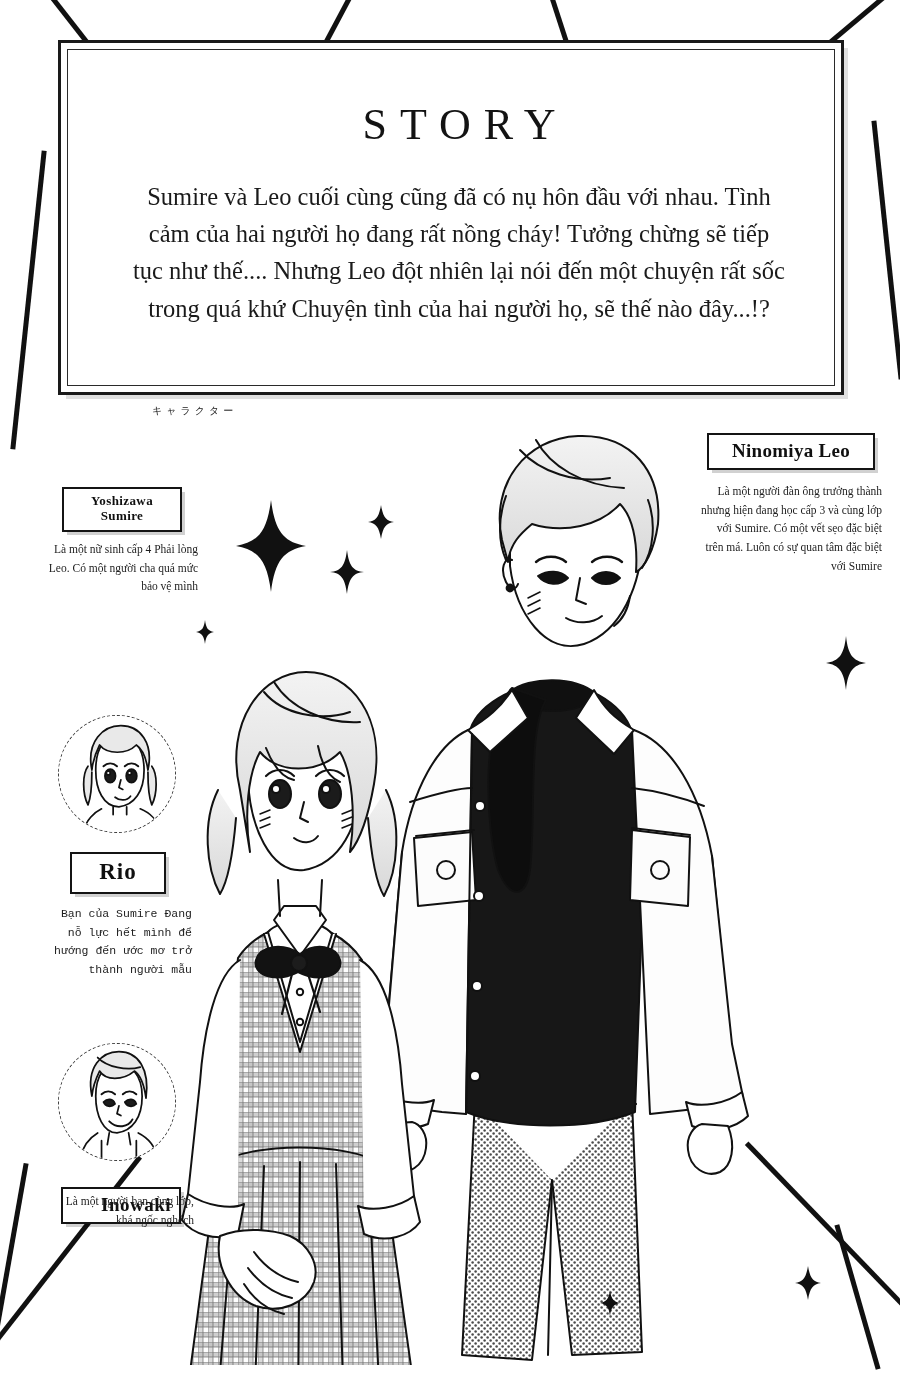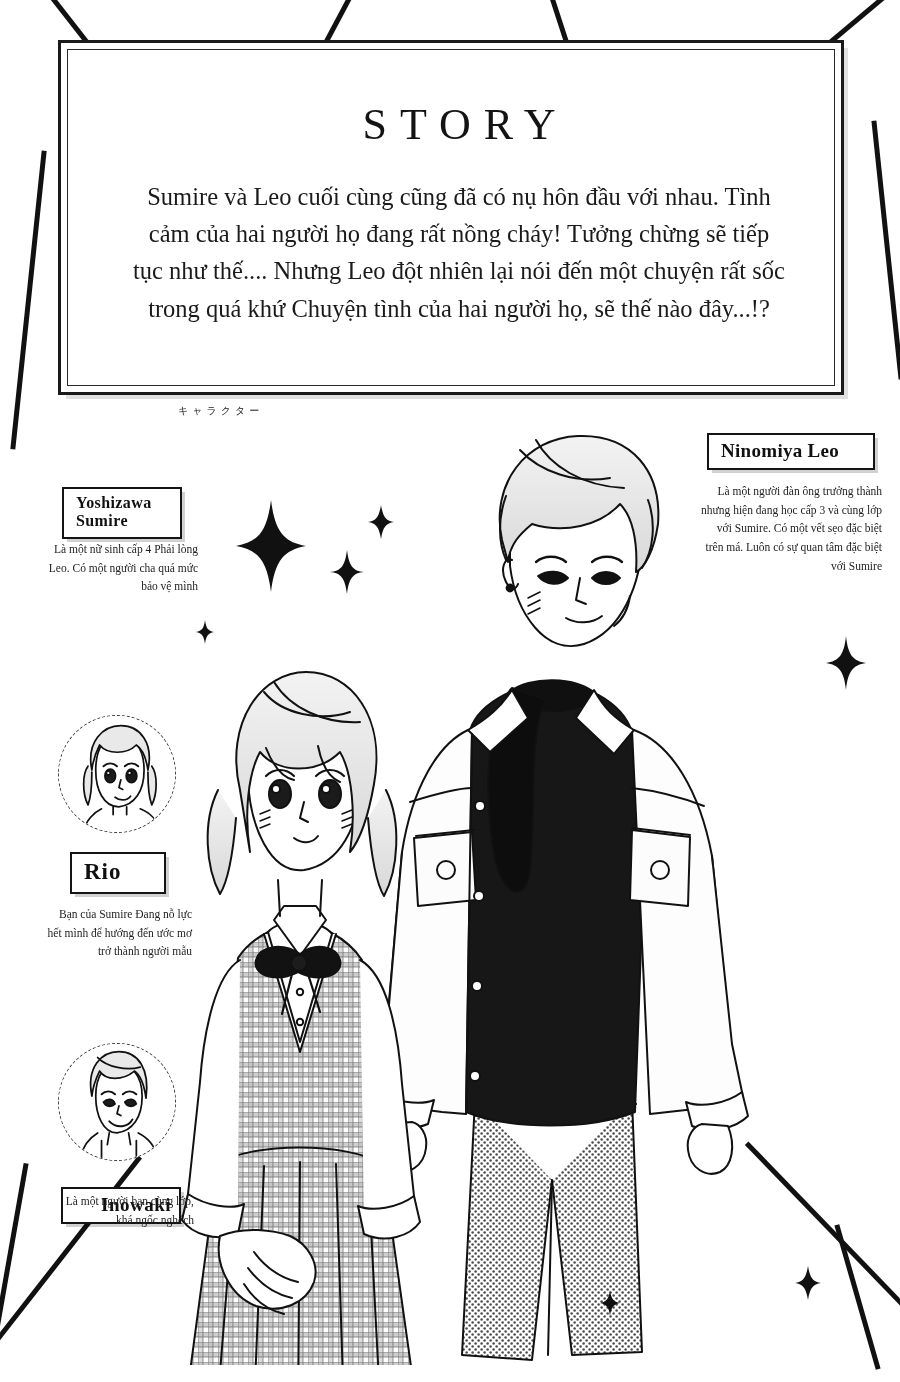--- a/index.html
+++ b/index.html
@@ -74,68 +74,69 @@
     position: absolute;
     left: 62px;
     top: 404px;
     width: 360px;
     text-align: left;
   }
   .char-heading .kana {
     font-size: 10px;
     letter-spacing: 4px;
     color: #1a1a1a;
-    margin-left: 116px;
+    margin-left: 90px;
     font-family: "DejaVu Sans", sans-serif;
   }
   .char-heading .word {
     font-size: 41px;
     letter-spacing: 6px;
     line-height: 1;
     margin-top: 2px;
     color: #101010;
   }
 
   
   .plate {
     position: absolute;
     border: 2.5px solid #141414;
     background: #fff;
+    text-align: center;
     padding: 5px 12px 7px 12px;
     box-shadow: 4px 4px 0 -1px rgba(0,0,0,0.18);
   }
   .plate .nm {
     font-weight: bold;
     line-height: 1.12;
     color: #101010;
     font-family: "Liberation Serif", serif;
   }
 
   .plate-sumire { left: 62px; top: 487px; width: 120px; }
-  .plate-sumire .nm { font-size: 16px; letter-spacing: 0.4px; }
+  .plate-sumire .nm { font-size: 13px; letter-spacing: 0.4px; }
 
   .plate-leo { left: 707px; top: 433px; width: 168px; }
   .plate-leo .nm { font-size: 19px; letter-spacing: 0.3px; }
 
   .plate-rio { left: 70px; top: 852px; width: 96px; }
   .plate-rio .nm { font-size: 23px; letter-spacing: 1px; }
 
   .plate-inowaki { left: 61px; top: 1187px; width: 120px; padding-left: 38px; }
   .plate-inowaki .nm { font-size: 19px; letter-spacing: 0.5px; }
 
   .blurb {
     position: absolute;
     font-size: 11.5px;
     line-height: 1.62;
     color: #1d1d1d;
     text-align: right;
   }
   .blurb-sumire { left: 48px; top: 540px; width: 150px; }
   .blurb-leo { left: 700px; top: 482px; width: 182px; }
-  .blurb-rio { left: 46px; top: 905px; width: 146px; }
+  .blurb-rio { left: 46px; top: 905px; width: 146px; font-family: Liberation Mono, monospace; }
   .blurb-inowaki { left: 52px; top: 1192px; width: 142px; }
 
   
   .portrait {
     position: absolute;
     width: 118px;
     height: 118px;
     border-radius: 50%;
     border: 1.5px dashed #3a3a3a;
     overflow: hidden;

